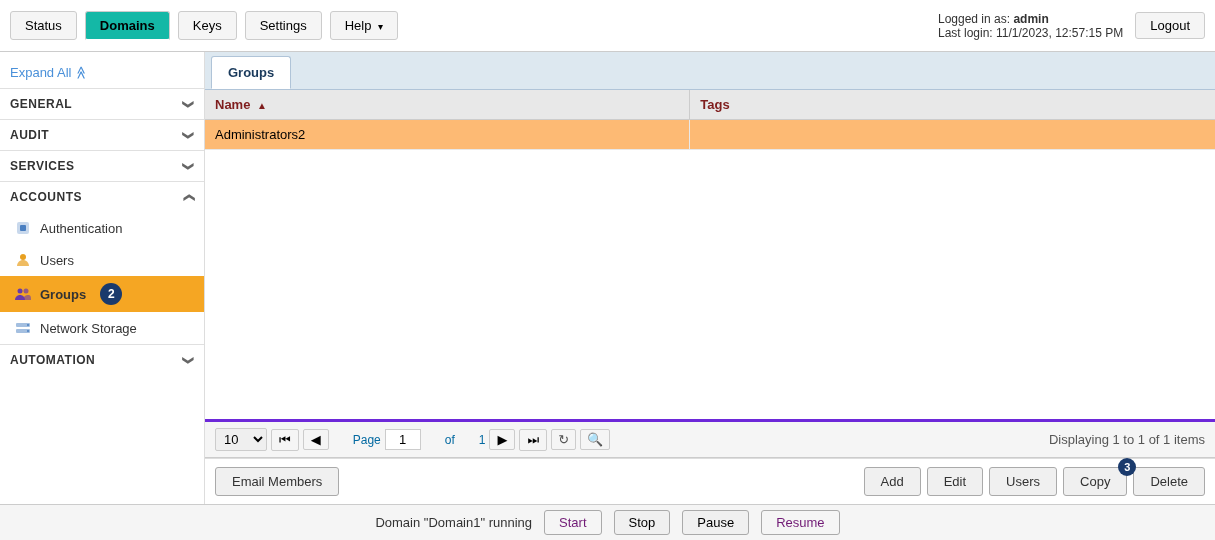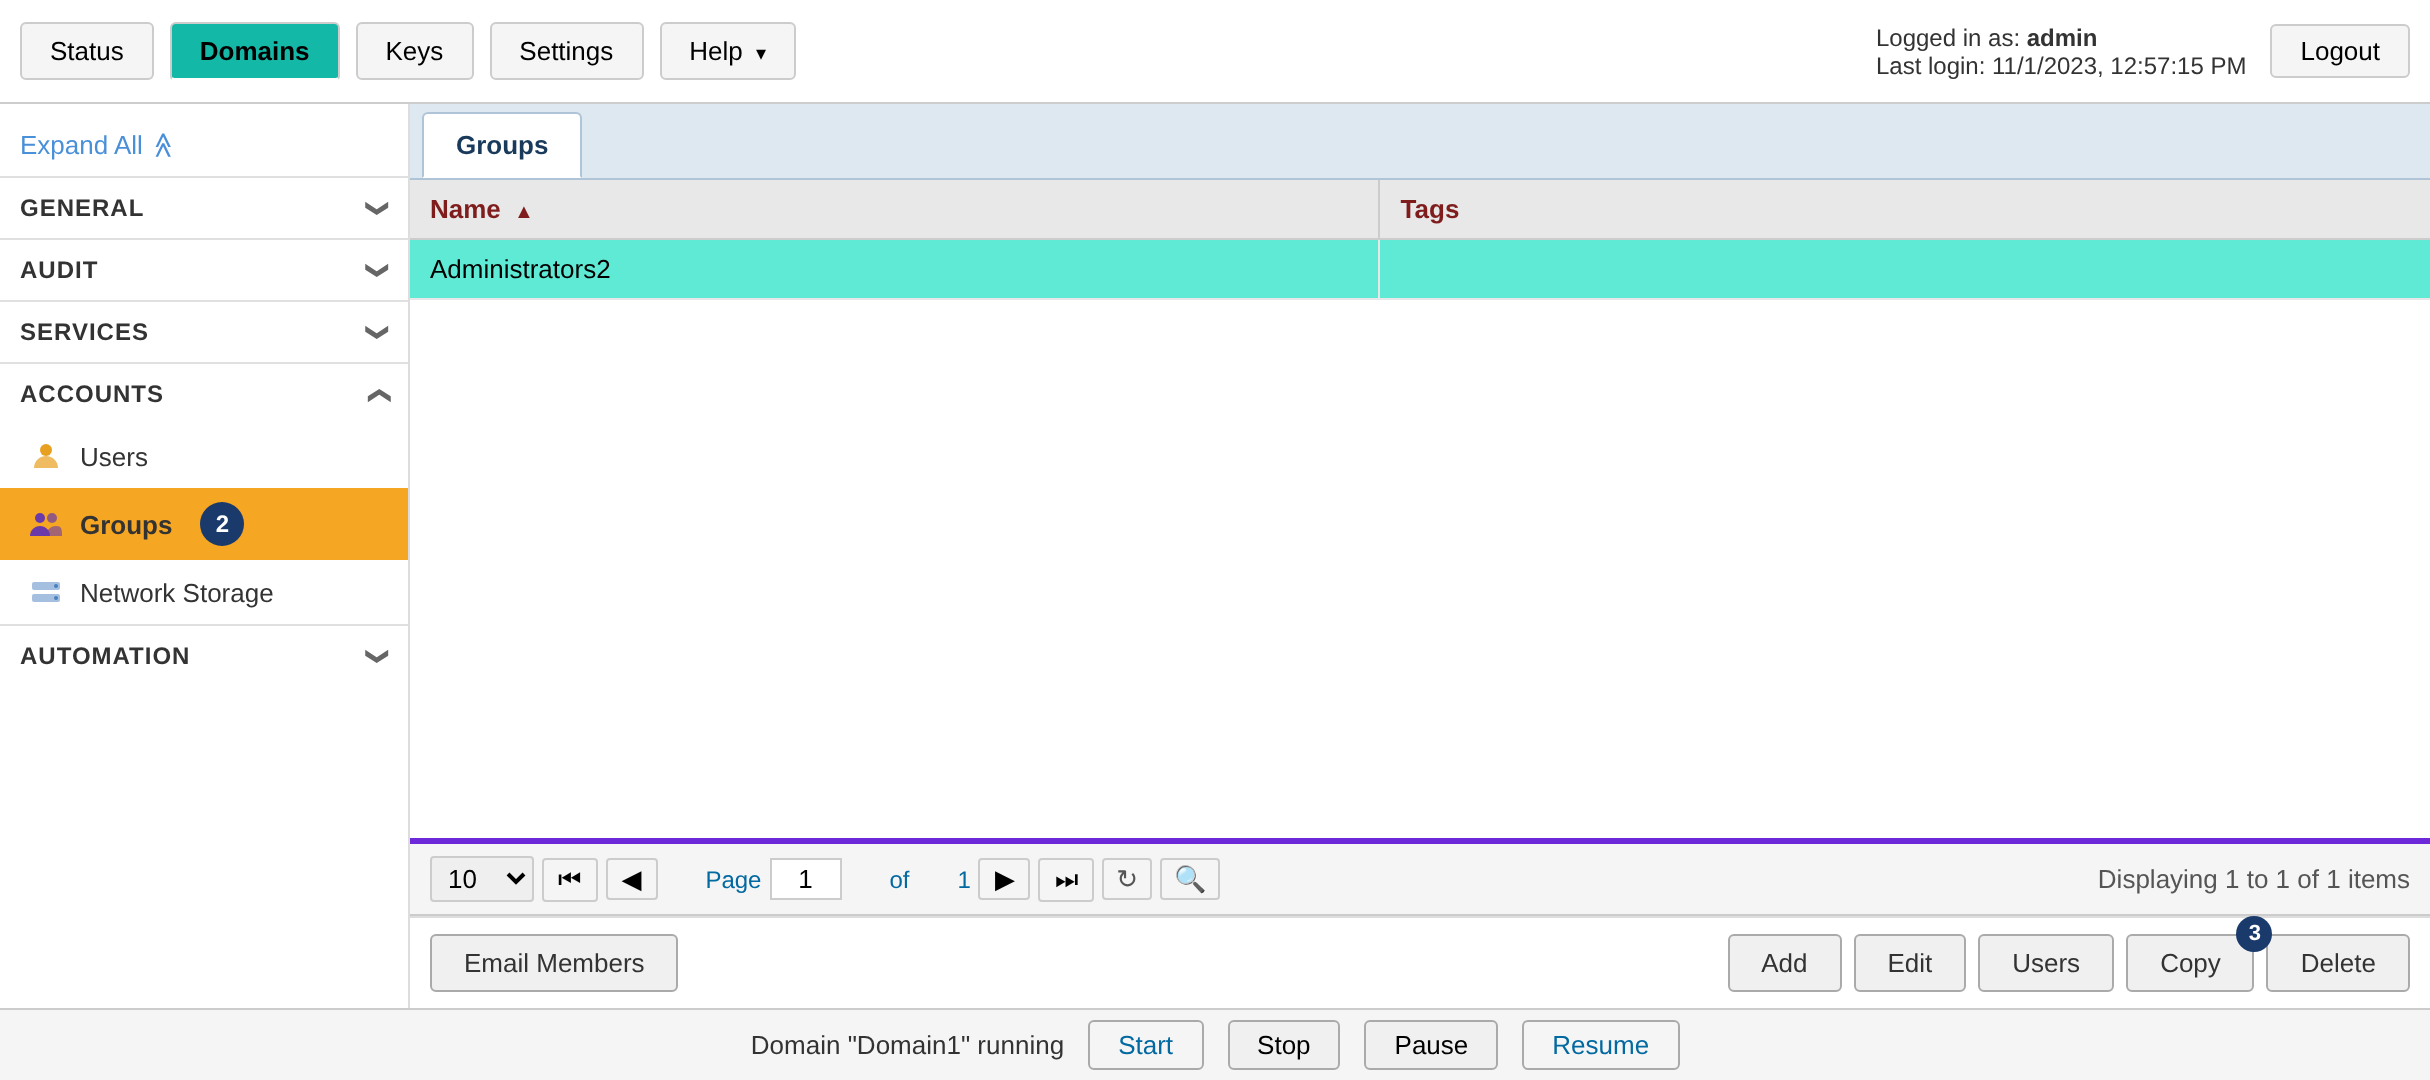--- a/index.html
+++ b/index.html
@@ -146,21 +146,21 @@
       color: #7f1d1d;
     }
     .data-table thead th:last-child { border-right: none; }
     .data-table tbody td {
       padding: 7px 10px;
       border-bottom: 1px solid #e8e8e8;
       border-right: 1px solid #e8e8e8;
       font-size: 13px;
     }
     .data-table tbody td:last-child { border-right: none; }
-    .row-selected td { background: #5eead4; }
+    .row-selected td { background: #fdba74; }
     .sort-icon { font-size: 10px; margin-left: 3px; }
 
     
     .badge {
       display: inline-flex;
       align-items: center;
       justify-content: center;
       width: 22px;
       height: 22px;
       border-radius: 50%;
@@ -248,21 +248,21 @@
     }
     .status-text { color: #333; }
     .status-btn {
       padding: 4px 14px;
       border: 1px solid #aaa;
       background: #f0f0f0;
       cursor: pointer;
       font-size: 13px;
       border-radius: 3px;
     }
-    .status-btn.disabled { color: #0369a1; cursor: default; background: #f5f5f5; }
+    .status-btn.disabled { color: #701a75; cursor: default; background: #f5f5f5; }
 
     
     .sidebar::-webkit-scrollbar { width: 6px; }
     .sidebar::-webkit-scrollbar-thumb { background: #ccc; border-radius: 3px; }
 
     
     .dropdown-arrow { font-size: 10px; margin-left: 3px; }
   </style>
 </head>
 <body>
@@ -314,20 +314,29 @@
         <span class="chevron" style="transform: rotate(90deg); display:inline-block;">❯</span>
       </div>
     </div>
 
     <div class="sidebar-section">
       <div class="sidebar-section-header">
         <span>ACCOUNTS</span>
         <span class="chevron" style="transform: rotate(270deg); display:inline-block;">❯</span>
       </div>
 
+      <div class="sidebar-item">
+        <span class="sidebar-icon">
+          <svg width="16" height="16" viewBox="0 0 16 16" fill="none">
+            <rect x="2" y="2" width="12" height="12" rx="2" fill="#4a7fc1" opacity="0.3"></rect>
+            <rect x="5" y="5" width="6" height="6" rx="1" fill="#4a7fc1"></rect>
+          </svg>
+        </span>
+        <span>Authentication</span>
+      </div>
 
       <div class="sidebar-item">
         <span class="sidebar-icon">
           <svg width="16" height="16" viewBox="0 0 16 16">
             <circle cx="8" cy="5" r="3" fill="#e8a020"></circle>
             <path d="M2 14c0-3.3 2.7-6 6-6s6 2.7 6 6" fill="#e8a020" opacity="0.7"></path>
           </svg>
         </span>
         <span>Users</span>
       </div>

